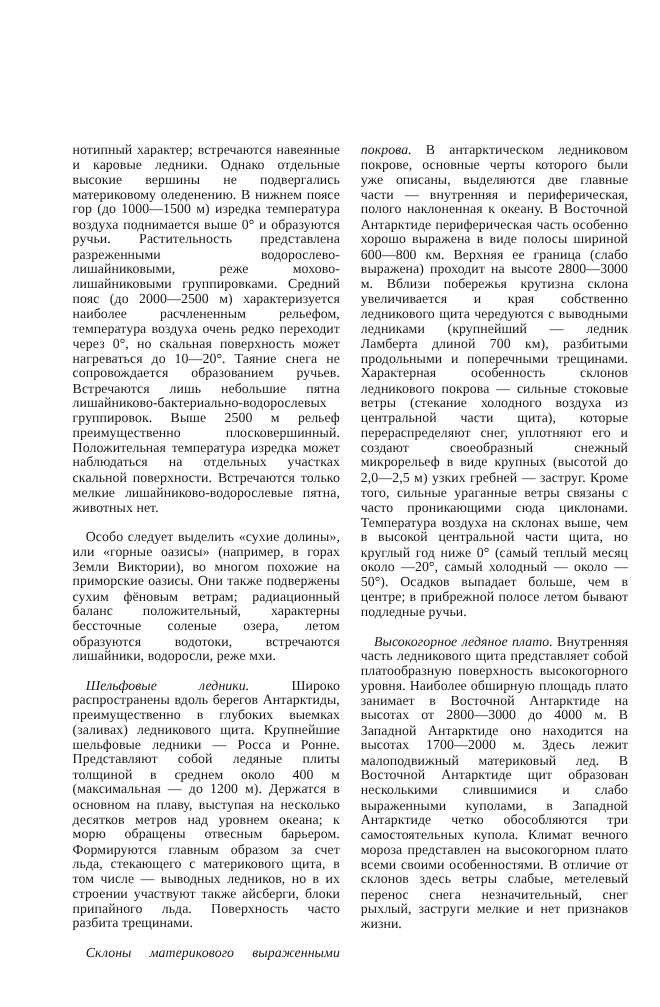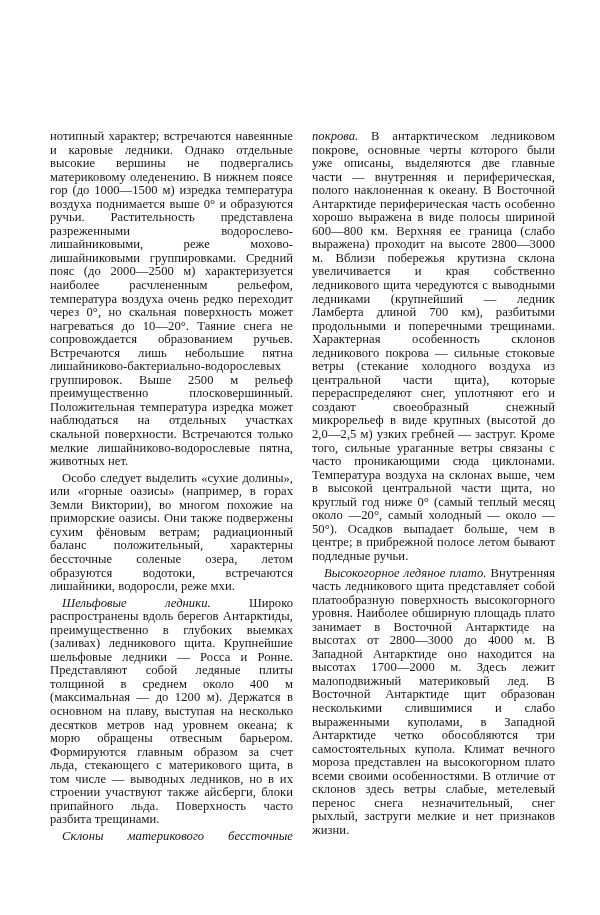--- a/index.html
+++ b/index.html
@@ -10,42 +10,42 @@
     body {
       width: 600px;
       height: 915px;
       position: relative;
       overflow: hidden;
       font-family: "Liberation Serif", "DejaVu Serif", serif;
       color: #161616;
     }
     .page {
       position: absolute;
-      left: 50px;
+      left: 66px;
       top: 130px;
       width: 505px;
       display: flex;
       justify-content: space-between;
     }
     .column {
       width: 243px;
       font-size: 12.6px;
       line-height: 13.55px;
       text-align: justify;
       hyphens: auto;
       -webkit-hyphens: auto;
       letter-spacing: 0.05px;
     }
     .column p {
       margin: 0;
       text-indent: 0;
     }
     .column p.indent {
       text-indent: 12px;
-      margin-top: 3px;
+      margin-top: 13px;
     }
     .column p.first {
       text-indent: 0;
     }
     .italic {
       font-style: italic;
       font-family: Liberation Serif, serif;
     }
   </style>
 </head>
@@ -56,21 +56,21 @@
     <p class="first">
       <span>нотипный характер; встречаются навеянные и каровые ледники. Однако отдельные высокие вершины не подвергались материковому оледенению. В нижнем поясе гор (до 1000—1500 м) изредка температура воздуха поднимается выше 0° и образуются ручьи. Растительность представлена разреженными водорослево-лишайниковыми, реже моховo-лишайниковыми группировками. Средний пояс (до 2000—2500 м) характеризуется наиболее расчлененным рельефом, температура воздуха очень редко переходит через 0°, но скальная поверхность может нагреваться до 10—20°. Таяние снега не сопровождается образованием ручьев. Встречаются лишь небольшие пятна лишайниково-бактериально-водорослевых группировок. Выше 2500 м рельеф преимущественно плосковершинный. Положительная температура изредка может наблюдаться на отдельных участках скальной поверхности. Встречаются только мелкие лишайниково-водорослевые пятна, животных нет.</span>
     </p>
     <p class="indent">
       <span>Особо следует выделить «сухие долины», или «горные оазисы» (например, в горах Земли Виктории), во многом похожие на приморские оазисы. Они также подвержены сухим фёновым ветрам; радиационный баланс положительный, характерны бессточные соленые озера, летом образуются водотоки, встречаются лишайники, водоросли, реже мхи.</span>
     </p>
     <p class="indent">
       <span class="italic">Шельфовые ледники.</span><span> Широко распространены вдоль берегов Антарктиды, преимущественно в глубоких выемках (заливах) ледникового щита. Крупнейшие шельфовые ледники — Росса и Ронне. Представляют собой ледяные плиты толщиной в среднем около 400 м (максимальная — до 1200 м). Держатся в основном на плаву, выступая на несколько десятков метров над уровнем океана; к морю обращены отвесным барьером. Формируются главным образом за счет льда, стекающего с материкового щита, в том числе — выводных ледников, но в их строении участвуют также айсберги, блоки припайного льда. Поверхность часто разбита трещинами.</span>
     </p>
     <p class="indent" style="text-align-last: justify;">
-      <span class="italic">Склоны материкового бессточные</span>
+      <span class="italic">Склоны материкового выраженными</span>
     </p>
   </div>
 
   <div class="column">
     <p class="first">
       <span class="italic">покрова.</span><span> В антарктическом ледниковом покрове, основные черты которого были уже описаны, выделяются две главные части — внутренняя и периферическая, полого наклоненная к океану. В Восточной Антарктиде периферическая часть особенно хорошо выражена в виде полосы шириной 600—800 км. Верхняя ее граница (слабо выражена) проходит на высоте 2800—3000 м. Вблизи побережья крутизна склона увеличивается и края собственно ледникового щита чередуются с выводными ледниками (крупнейший — ледник Ламберта длиной 700 км), разбитыми продольными и поперечными трещинами. Характерная особенность склонов ледникового покрова — сильные стоковые ветры (стекание холодного воздуха из центральной части щита), которые перераспределяют снег, уплотняют его и создают своеобразный снежный микрорельеф в виде крупных (высотой до 2,0—2,5 м) узких гребней — заструг. Кроме того, сильные ураганные ветры связаны с часто проникающими сюда циклонами. Температура воздуха на склонах выше, чем в высокой центральной части щита, но круглый год ниже 0° (самый теплый месяц около —20°, самый холодный — около —50°). Осадков выпадает больше, чем в центре; в прибрежной полосе летом бывают подледные ручьи.</span>
     </p>
     <p class="indent">
       <span class="italic">Высокогорное ледяное плато.</span><span> Внутренняя часть ледникового щита представляет собой платообразную поверхность высокогорного уровня. Наиболее обширную площадь плато занимает в Восточной Антарктиде на высотах от 2800—3000 до 4000 м. В Западной Антарктиде оно находится на высотах 1700—2000 м. Здесь лежит малоподвижный материковый лед. В Восточной Антарктиде щит образован несколькими слившимися и слабо выраженными куполами, в Западной Антарктиде четко обособляются три самостоятельных купола. Климат вечного мороза представлен на высокогорном плато всеми своими особенностями. В отличие от склонов здесь ветры слабые, метелевый перенос снега незначительный, снег рыхлый, заструги мелкие и нет признаков жизни.</span>
     </p>

